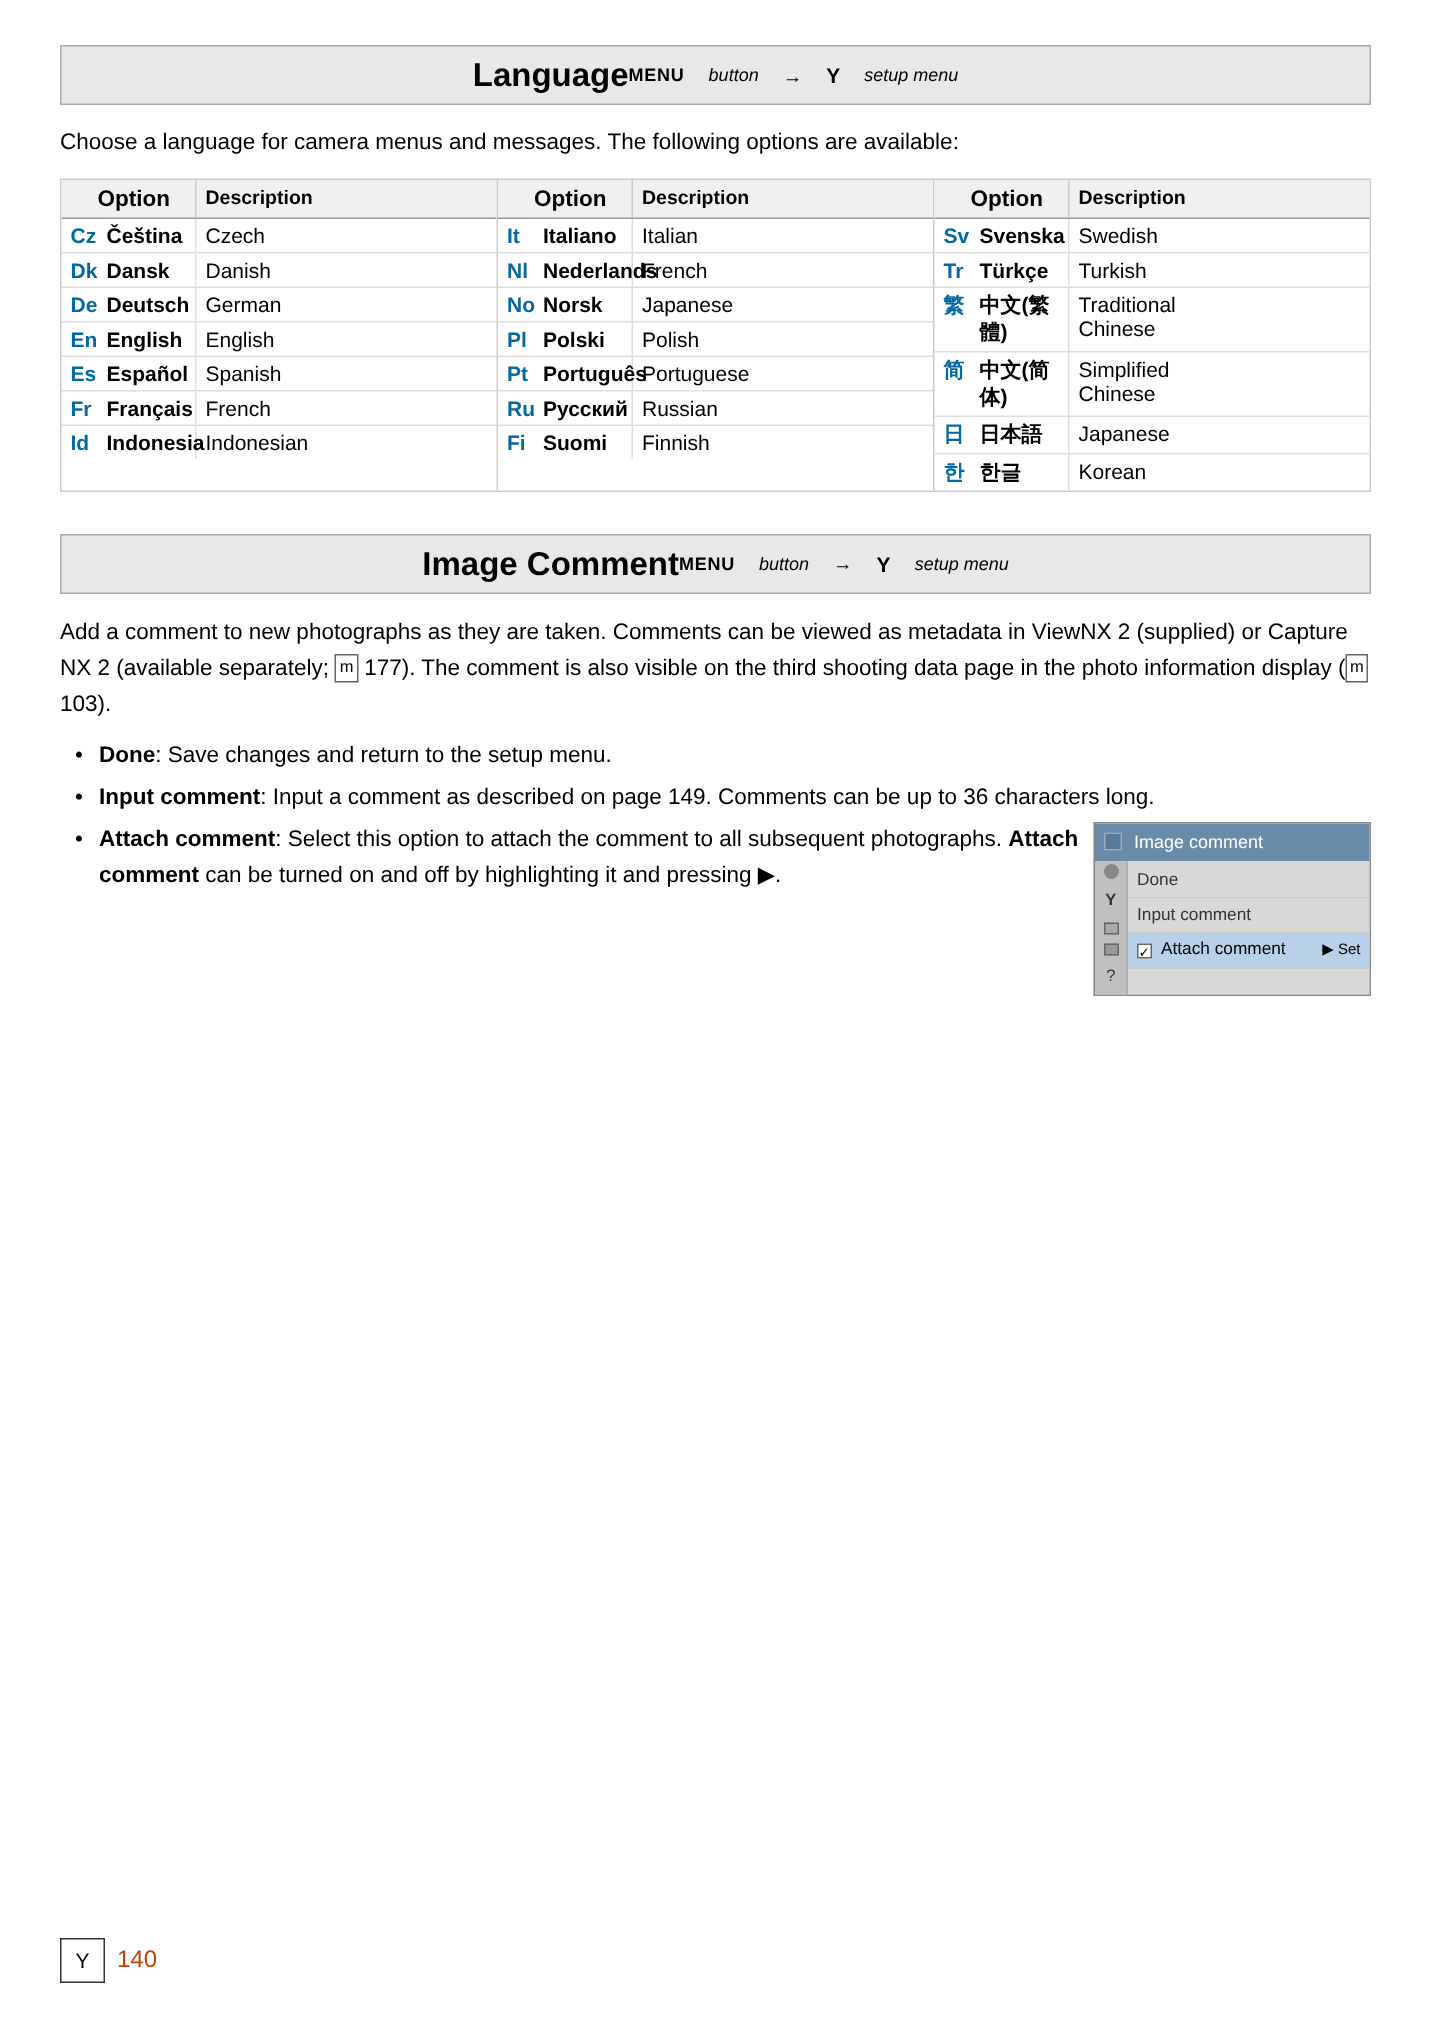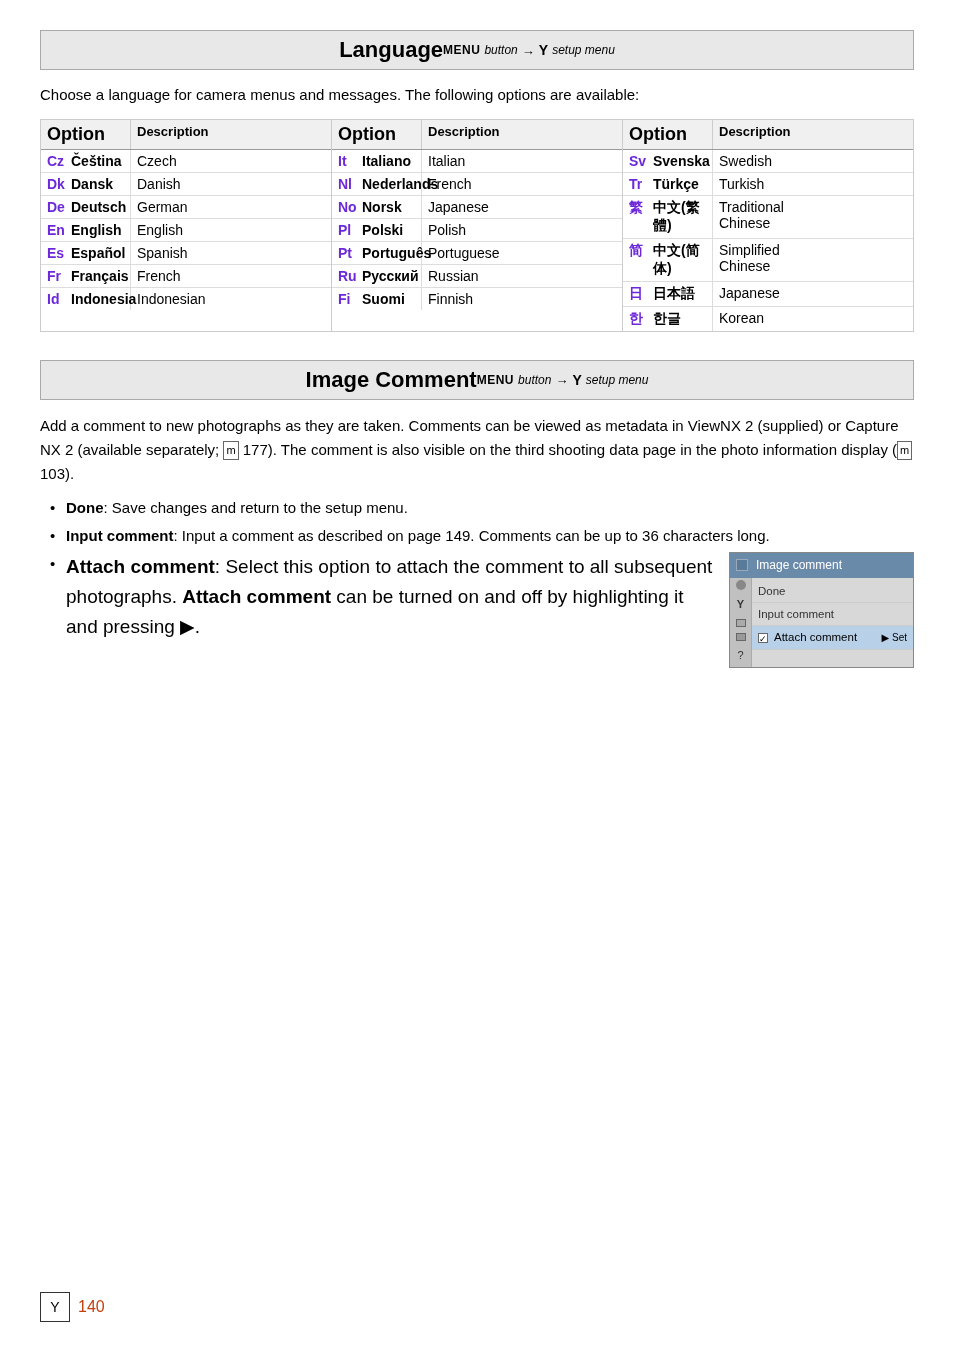--- a/index.html
+++ b/index.html
@@ -25,21 +25,21 @@
     }
     .section-title {
       font-size: 22px;
       font-weight: bold;
     }
     .section-menu-ref {
       font-size: 13px;
       color: #000;
       display: flex;
       align-items: center;
-      gap: 4px;
+      gap: 16px;
     }
     .section-menu-ref .menu-word {
       font-weight: bold;
       font-size: 12px;
       letter-spacing: 0.5px;
     }
     .section-menu-ref .italic-part {
       font-style: italic;
       font-size: 12px;
     }
@@ -75,23 +75,23 @@
     .lang-col-group:last-child {
       border-right: none;
     }
     .lang-col-header {
       display: flex;
       background: #f0f0f0;
       border-bottom: 1.5px solid #999;
     }
     .lang-col-header .col-option {
       width: 90px;
-      padding: 4px 6px;
-      font-weight: bold;
-      font-size: 18px;
+      padding: 4px 24px;
+      font-weight: bold;
+      font-size: 15px;
       border-right: 1px solid #ccc;
     }
     .lang-col-header .col-desc {
       flex: 1;
       padding: 4px 6px;
       font-weight: bold;
       font-size: 13px;
     }
     .lang-row {
       display: flex;
@@ -104,21 +104,21 @@
     .lang-option {
       width: 90px;
       padding: 3px 6px;
       border-right: 1px solid #ddd;
       display: flex;
       gap: 4px;
     }
     .lang-code {
       font-weight: bold;
       min-width: 20px;
-      color: #6d28d9;
+      color: #0369a1;
     }
     .lang-name-bold {
       font-weight: bold;
     }
     .lang-description {
       flex: 1;
       padding: 3px 6px;
     }
 
     
@@ -152,21 +152,21 @@
     }
 
     
     .attach-comment-row {
       display: flex;
       gap: 10px;
       align-items: flex-start;
     }
     .attach-comment-text {
       flex: 1;
-      font-size: 19px;
+      font-size: 15px;
       line-height: 1.6;
     }
     .camera-screen {
       width: 185px;
       flex-shrink: 0;
       border: 1px solid #888;
       background: #e0e0e0;
       font-size: 12px;
       color: #000;
       overflow: hidden;

